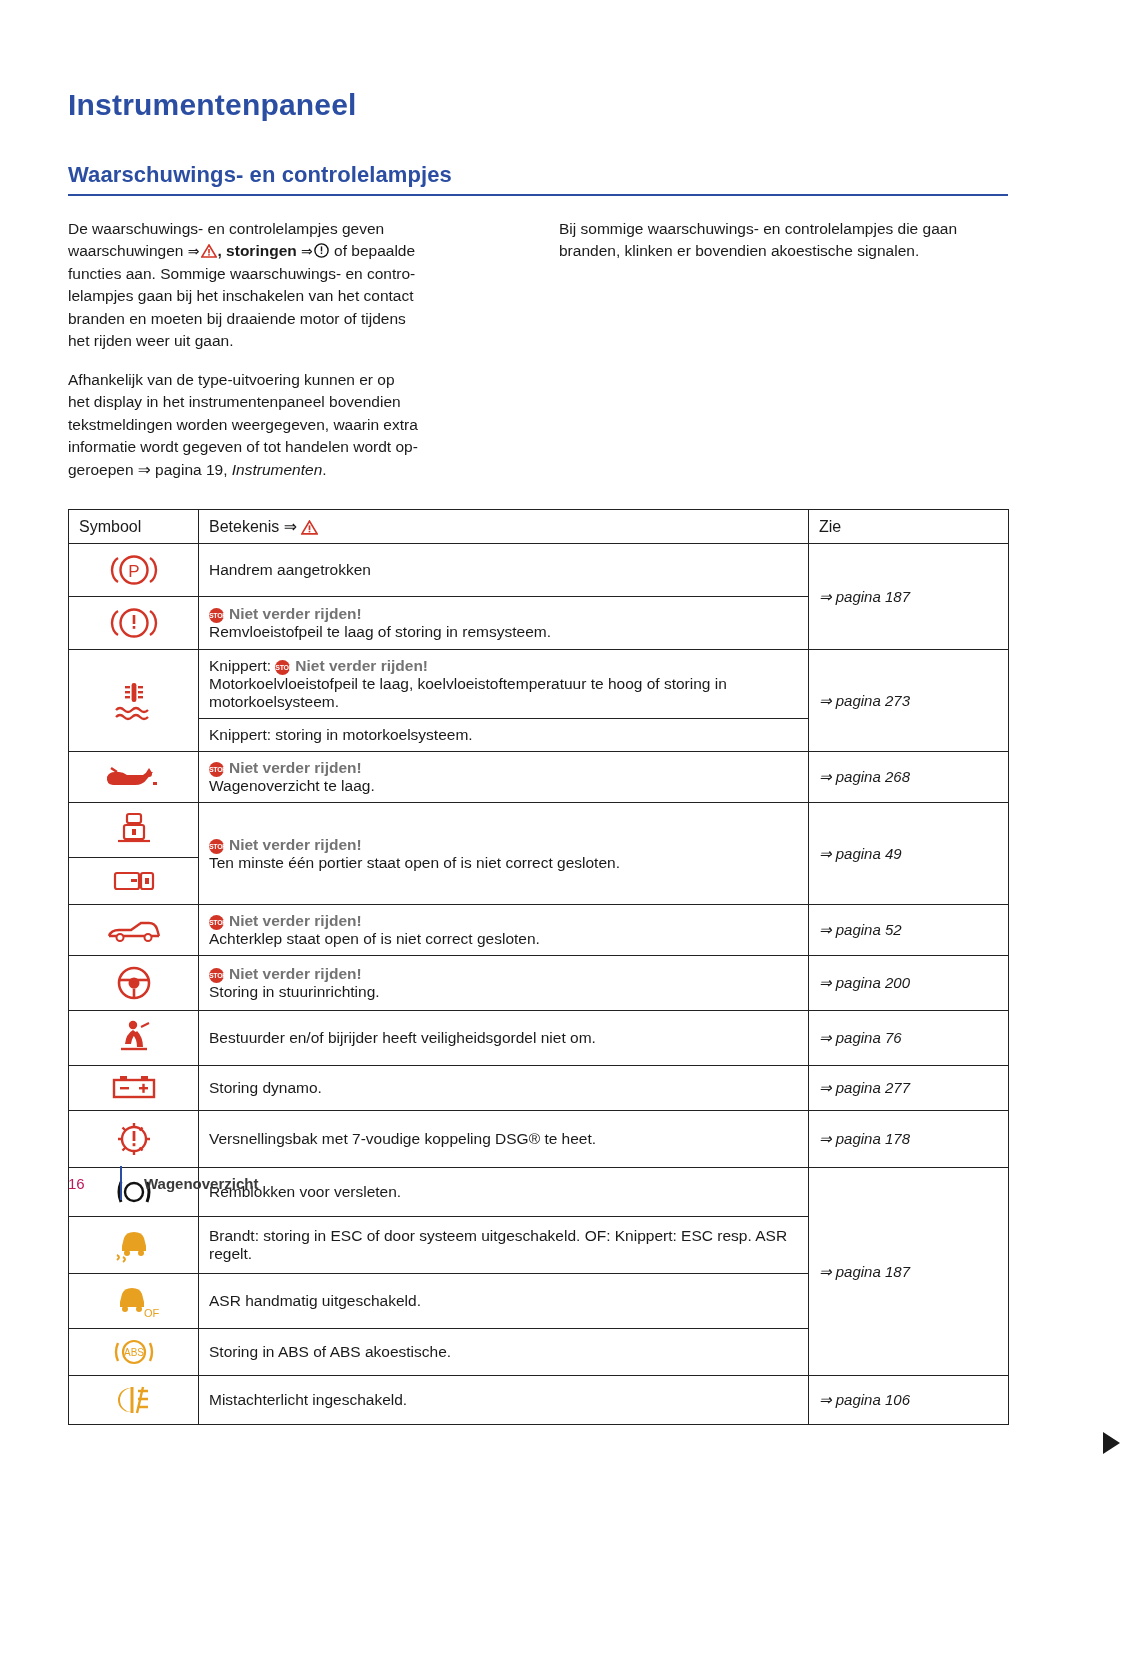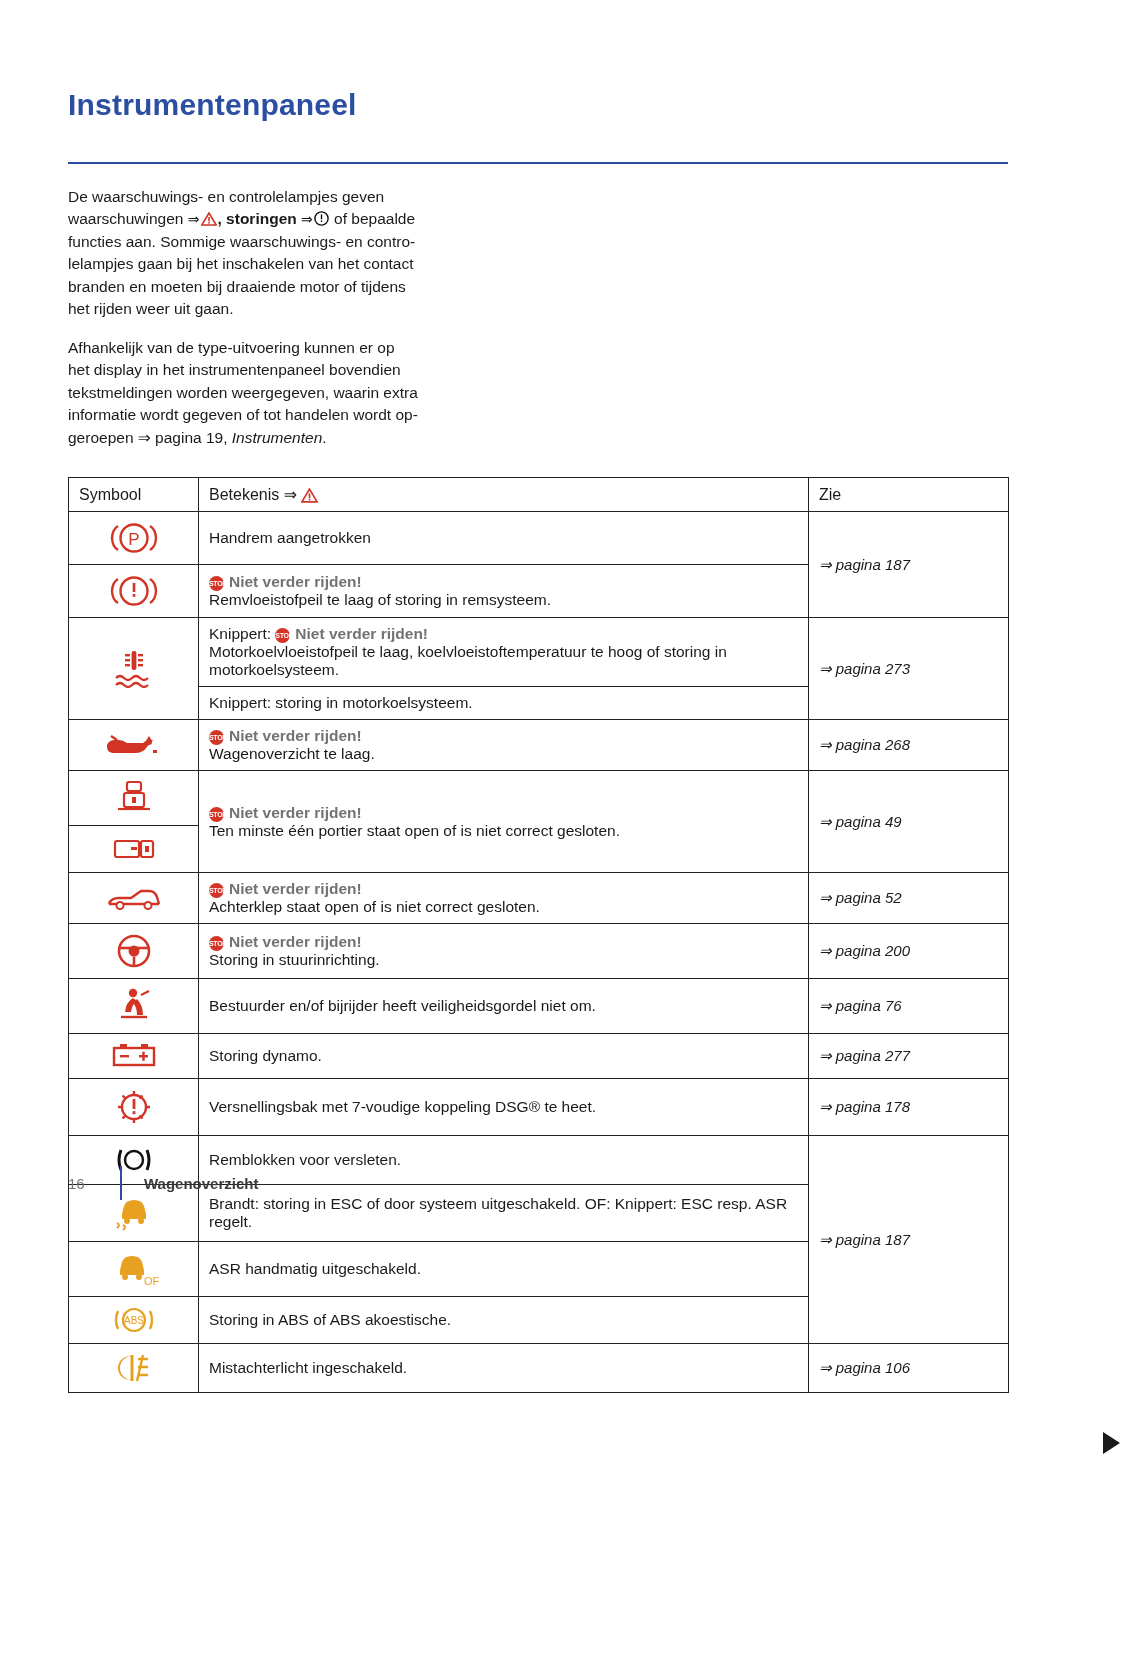--- a/index.html
+++ b/index.html
@@ -41,23 +41,24 @@
     margin: 0 0 6px 0;
     letter-spacing: 0.1px;
   }
   .rule {
     border-bottom: 2px solid #2b4ea2;
     margin-bottom: 22px;
     width: 940px;
   }
   .cols {
     display: flex;
-    gap: 22px;
+    gap: 42px;
     font-size: 15.5px;
     line-height: 1.45;
+    justify-content: flex-end;
   }
   .col {
     width: 449px;
   }
   .col p {
     margin: 0 0 16px 0;
   }
   .col p:last-child { margin-bottom: 0; }
   .bold { font-weight: bold; }
   .ital { font-style: italic; }
@@ -132,21 +133,21 @@
   
   .footer {
     position: absolute;
     left: 68px;
     bottom: 72px;
     display: flex;
     align-items: center;
     font-size: 15px;
   }
   .footer .pgnum {
-    color: #737373;
+    color: #be185d;
     width: 52px;
   }
   .footer .vline {
     width: 2px;
     height: 34px;
     background: #2b4ea2;
     margin-right: 22px;
   }
   .footer .chap {
     font-weight: bold;
@@ -166,20 +167,21 @@
 </style>
 </head>
 <body>
 
 <div class="page">
 
   <div class="content">
 
     <h1 class="doc-title">Instrumentenpaneel</h1>
 
+    <h2 class="section-title">Waarschuwings- en controlelampjes</h2>
     <div class="rule"></div>
 
     <div class="cols">
       <div class="col">
         <p>
           <span>De waarschuwings- en controlelampjes geven</span><br>
           <span>waarschuwingen </span><span class="arrow-r">⇒</span><span class="ic ic-warn-tri"><svg width="16" height="14" viewBox="0 0 16 14">
                 <polygon points="8,1 15.2,13 0.8,13" fill="none" stroke="#d23426" stroke-width="1.6"></polygon>
                 <rect x="7.2" y="5" width="1.6" height="4.4" fill="#d23426"></rect>
                 <rect x="7.2" y="10.1" width="1.6" height="1.5" fill="#d23426"></rect>
@@ -195,20 +197,21 @@
         </p>
         <p>
           <span>Afhankelijk van de type-uitvoering kunnen er op</span><br>
           <span>het display in het instrumentenpaneel bovendien</span><br>
           <span>tekstmeldingen worden weergegeven, waarin extra</span><br>
           <span>informatie wordt gegeven of tot handelen wordt op-</span><br>
           <span>geroepen ⇒ pagina 19, </span><span class="ital">Instrumenten</span><span>.</span>
         </p>
       </div>
       <div class="col">
+        <p>Bij sommige waarschuwings- en controlelampjes die gaan branden, klinken er bovendien akoestische signalen.</p>
       </div>
     </div>
 
     <table class="symtable">
       <colgroup>
         <col class="c-sym">
           <col class="c-mean">
           <col class="c-see">
       </colgroup>
       <tbody>

